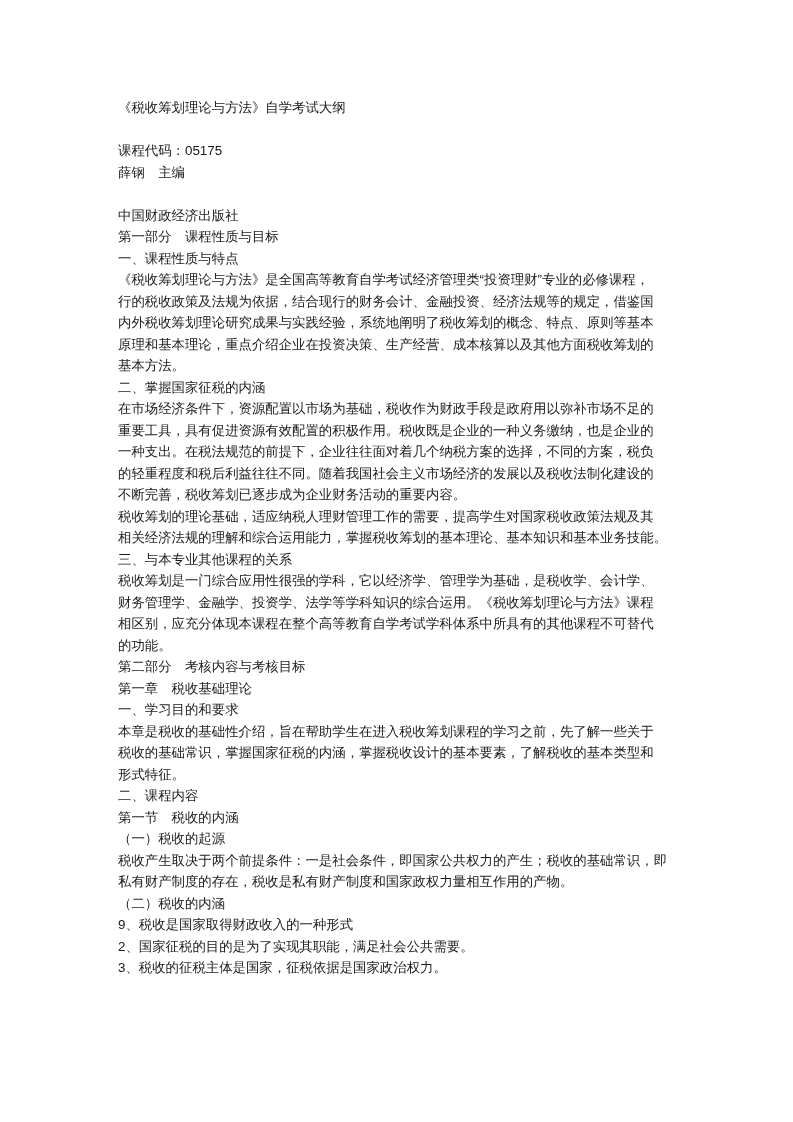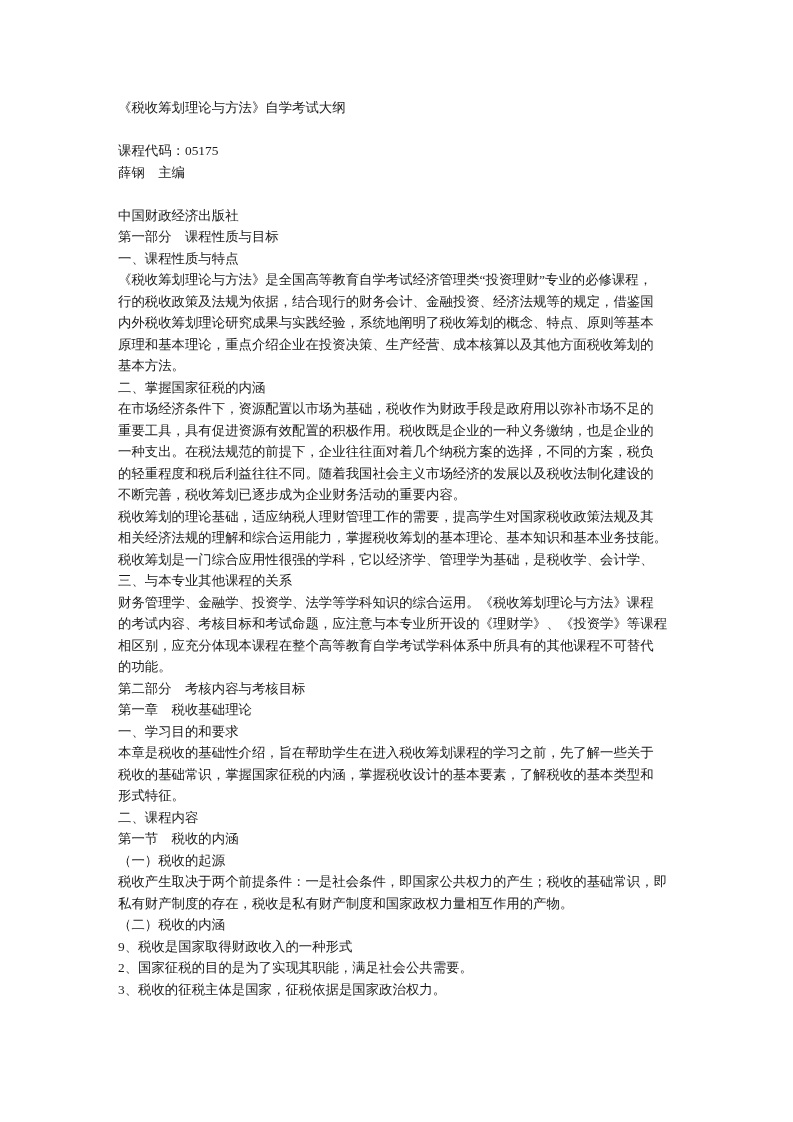--- a/index.html
+++ b/index.html
@@ -1,19 +1,19 @@
 <!DOCTYPE html>
 <html><head>
 <meta charset="utf-8">
 <style>
   html, body { margin: 0; padding: 0; background: #ffffff; }
   body { width: 793px; height: 1122px; position: relative; overflow: hidden; }
   .page {
     position: absolute; left: 118px; top: 97px; width: 560px;
-    font-family: Liberation Serif, serif;
+    font-family: Liberation Sans, sans-serif;
     font-size: 13.4px; color: #1a1a1a; line-height: 21.5px;
   }
   .line { white-space: nowrap; height: 21.5px; display: block; }
   .gap { height: 21.5px; }
 </style>
 </head>
 <body>
 
 <div class="page">
   <div class="line">《税收筹划理论与方法》自学考试大纲</div>
@@ -33,24 +33,23 @@
 
   <div class="line">二、掌握国家征税的内涵</div>
   <div class="line">在市场经济条件下，资源配置以市场为基础，税收作为财政手段是政府用以弥补市场不足的</div>
   <div class="line">重要工具，具有促进资源有效配置的积极作用。税收既是企业的一种义务缴纳，也是企业的</div>
   <div class="line">一种支出。在税法规范的前提下，企业往往面对着几个纳税方案的选择，不同的方案，税负</div>
   <div class="line">的轻重程度和税后利益往往不同。随着我国社会主义市场经济的发展以及税收法制化建设的</div>
   <div class="line">不断完善，税收筹划已逐步成为企业财务活动的重要内容。</div>
   <div class="line">税收筹划的理论基础，适应纳税人理财管理工作的需要，提高学生对国家税收政策法规及其</div>
   <div class="line">相关经济法规的理解和综合运用能力，掌握税收筹划的基本理论、基本知识和基本业务技能。</div>
 
+  <div class="line">三、与本专业其他课程的关系</div>
   <div class="line">税收筹划是一门综合应用性很强的学科，它以经济学、管理学为基础，是税收学、会计学、</div>
-  <div class="line">三、与本专业其他课程的关系</div>
   <div class="line">财务管理学、金融学、投资学、法学等学科知识的综合运用。《税收筹划理论与方法》课程</div>
-  <div class="line">的考试内容、考核目标和考试命题，应注意与本专业所开设的《理财学》、《投资学》等课程</div>
   <div class="line">相区别，应充分体现本课程在整个高等教育自学考试学科体系中所具有的其他课程不可替代</div>
   <div class="line">的功能。</div>
 
   <div class="line">第二部分　考核内容与考核目标</div>
   <div class="line">第一章　税收基础理论</div>
   <div class="line">一、学习目的和要求</div>
   <div class="line">本章是税收的基础性介绍，旨在帮助学生在进入税收筹划课程的学习之前，先了解一些关于</div>
   <div class="line">税收的基础常识，掌握国家征税的内涵，掌握税收设计的基本要素，了解税收的基本类型和</div>
   <div class="line">形式特征。</div>
 

